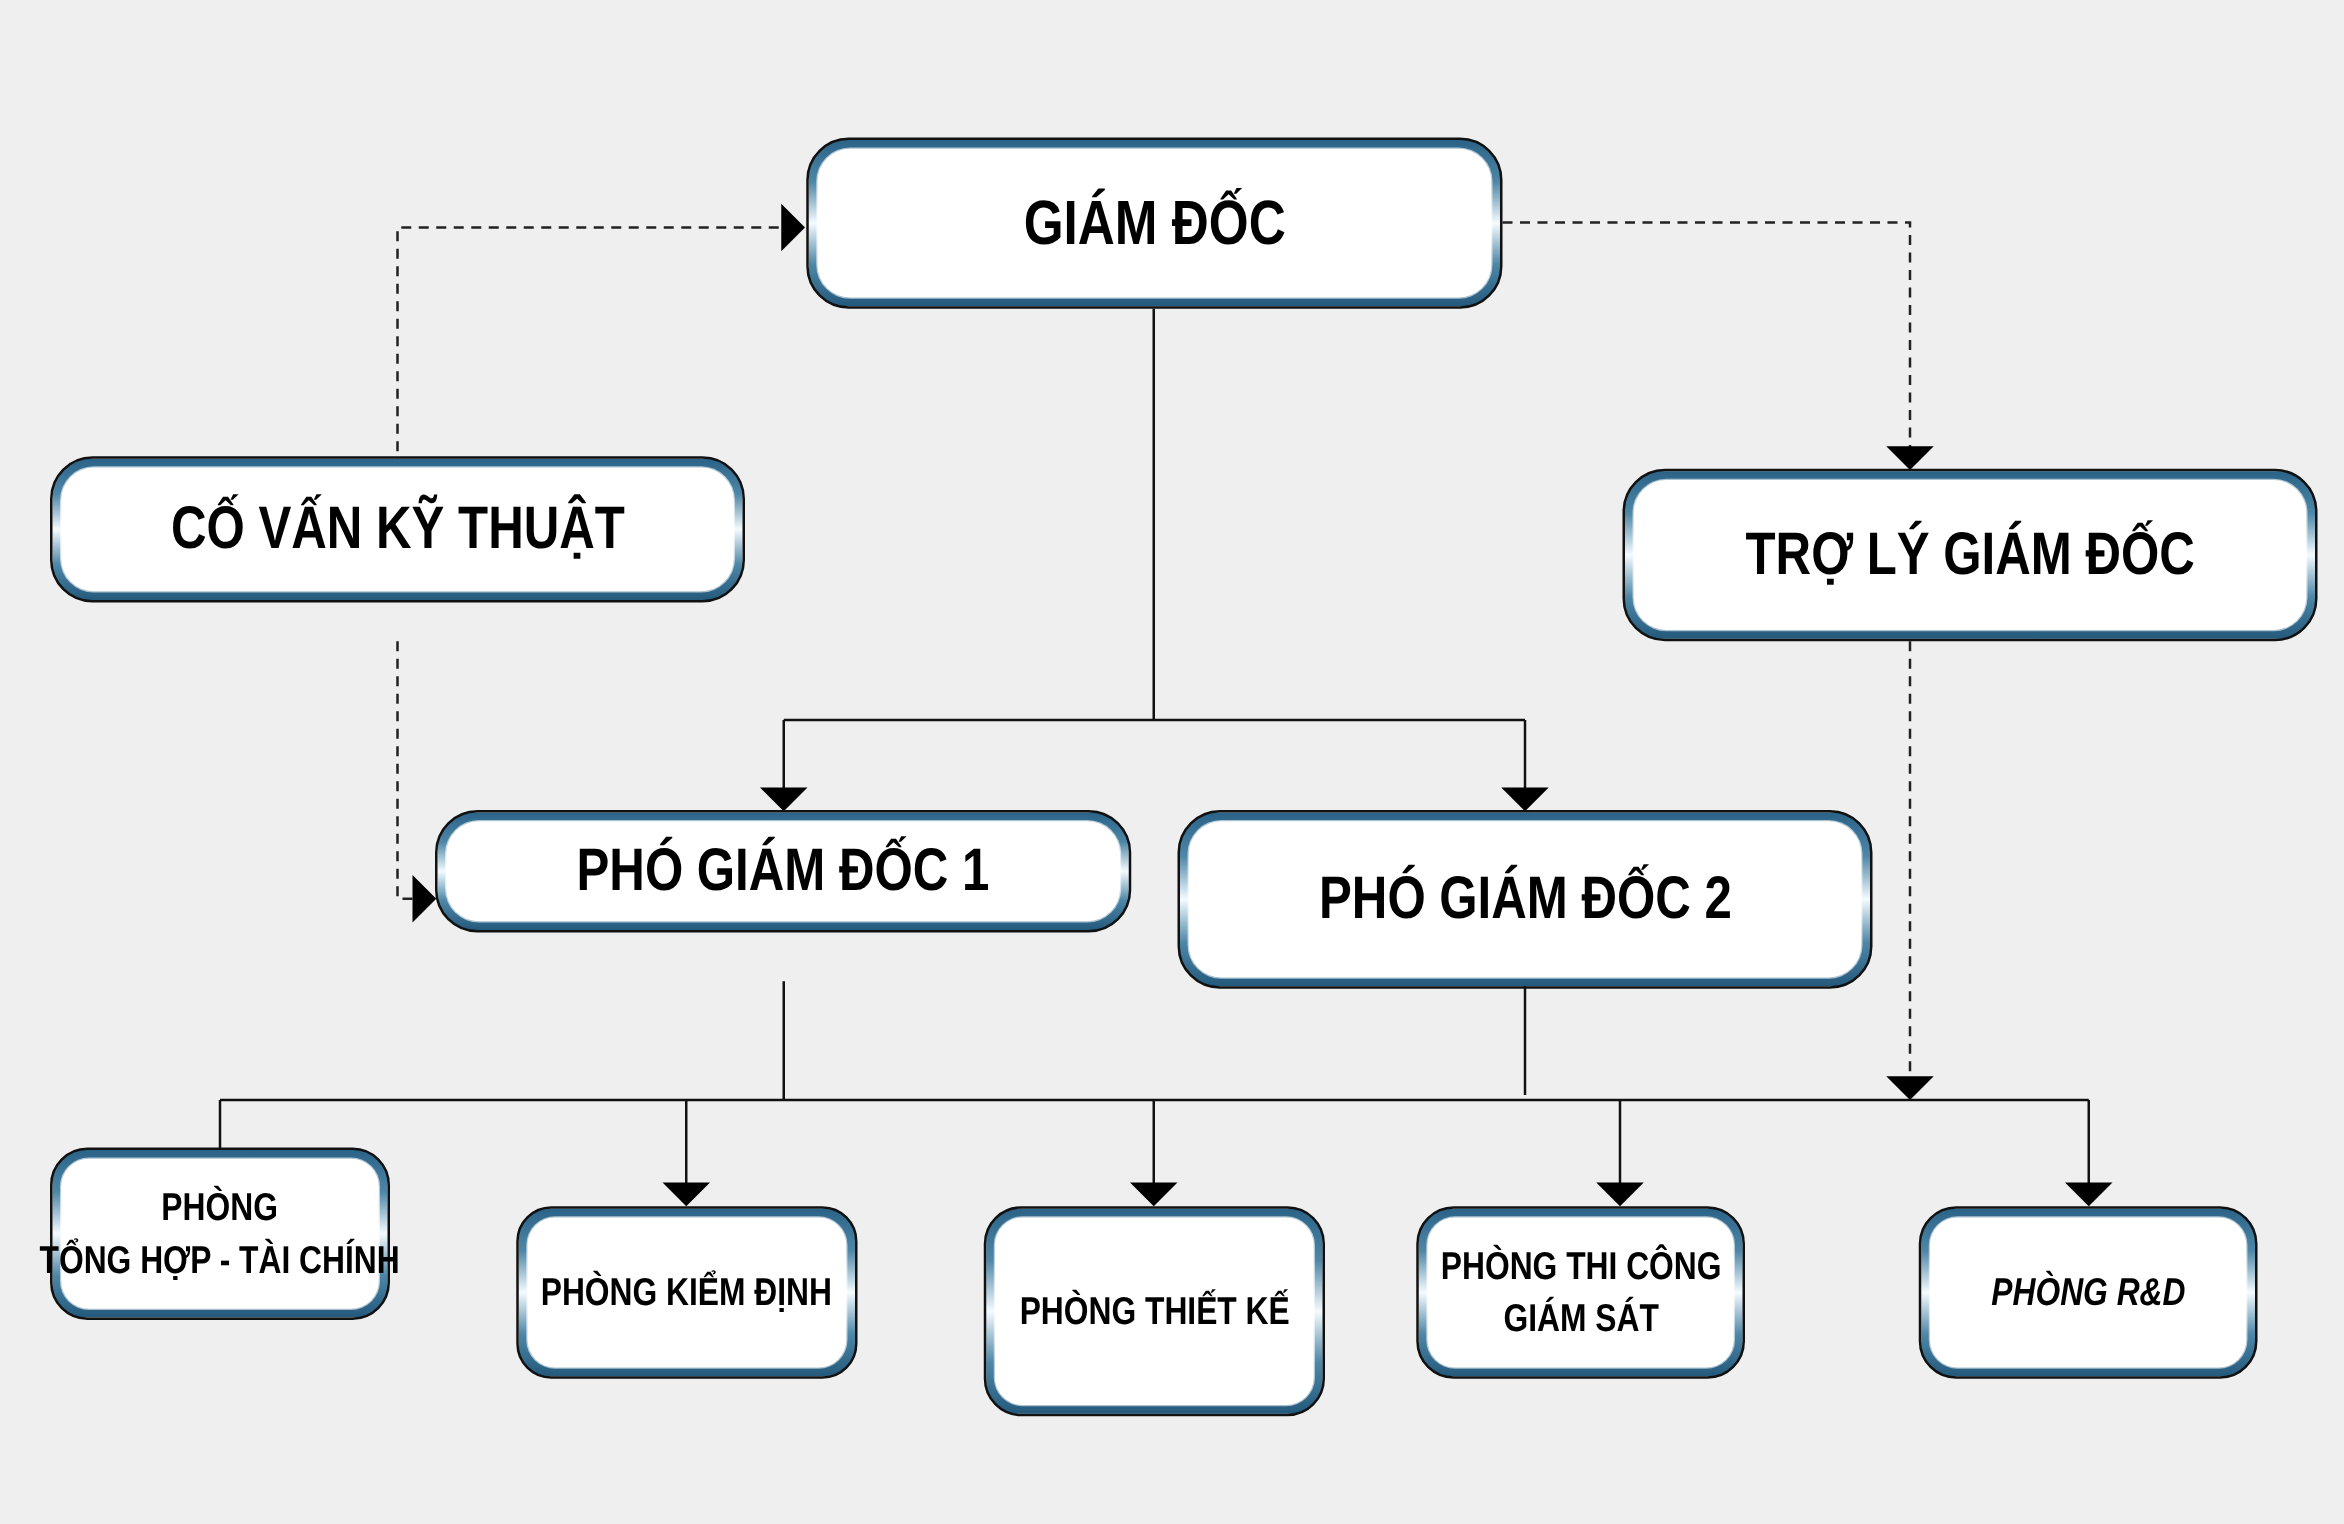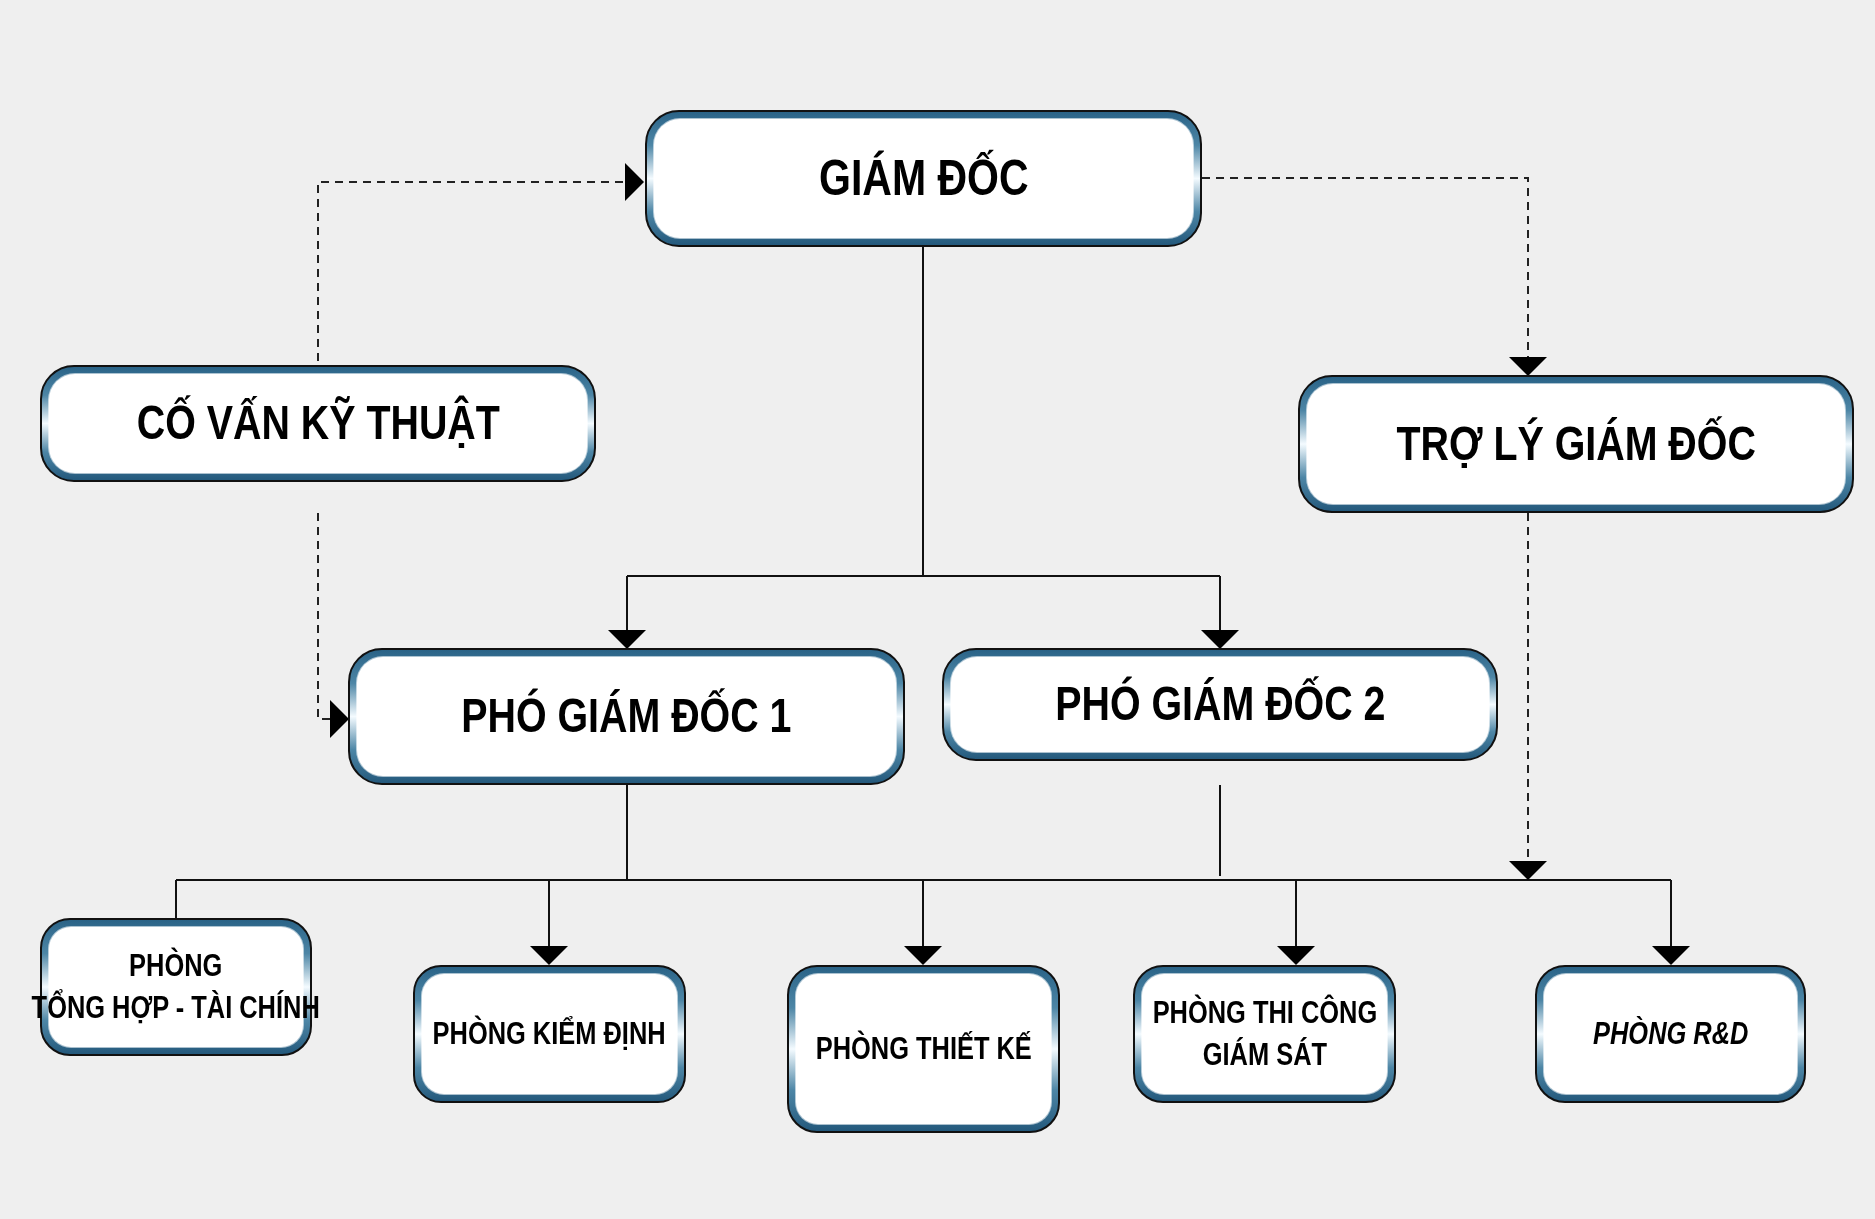--- a/index.html
+++ b/index.html
@@ -72,27 +72,27 @@
       <span class="lbl">CỐ VẤN KỸ THUẬT</span>
     </div>
 </div>
 
 <div class="node mid" style="left:1250px;top:375px;width:556px;height:138px;margin-left:48px;">
   <div class="inner">
       <span class="lbl">TRỢ LÝ GIÁM ĐỐC</span>
     </div>
 </div>
 
-<div class="node mid" style="left:348px;top:648px;width:557px;height:137px;">
+<div class="node mid" style="left:348px;top:648px;width:557px;height:98px;">
   <div class="inner">
       <span class="lbl">PHÓ GIÁM ĐỐC 1</span>
     </div>
 </div>
 
-<div class="node mid" style="left:942px;top:648px;width:556px;height:113px;">
+<div class="node mid" style="left:942px;top:648px;width:556px;height:143px;">
   <div class="inner">
       <span class="lbl">PHÓ GIÁM ĐỐC 2</span>
     </div>
 </div>
 
 <div class="node small" style="left:40px;top:918px;width:272px;height:138px;">
   <div class="inner">
     <span class="lbl">
       <span>PHÒNG</span><br>
       <span>TỔNG HỢP - TÀI CHÍNH</span>

